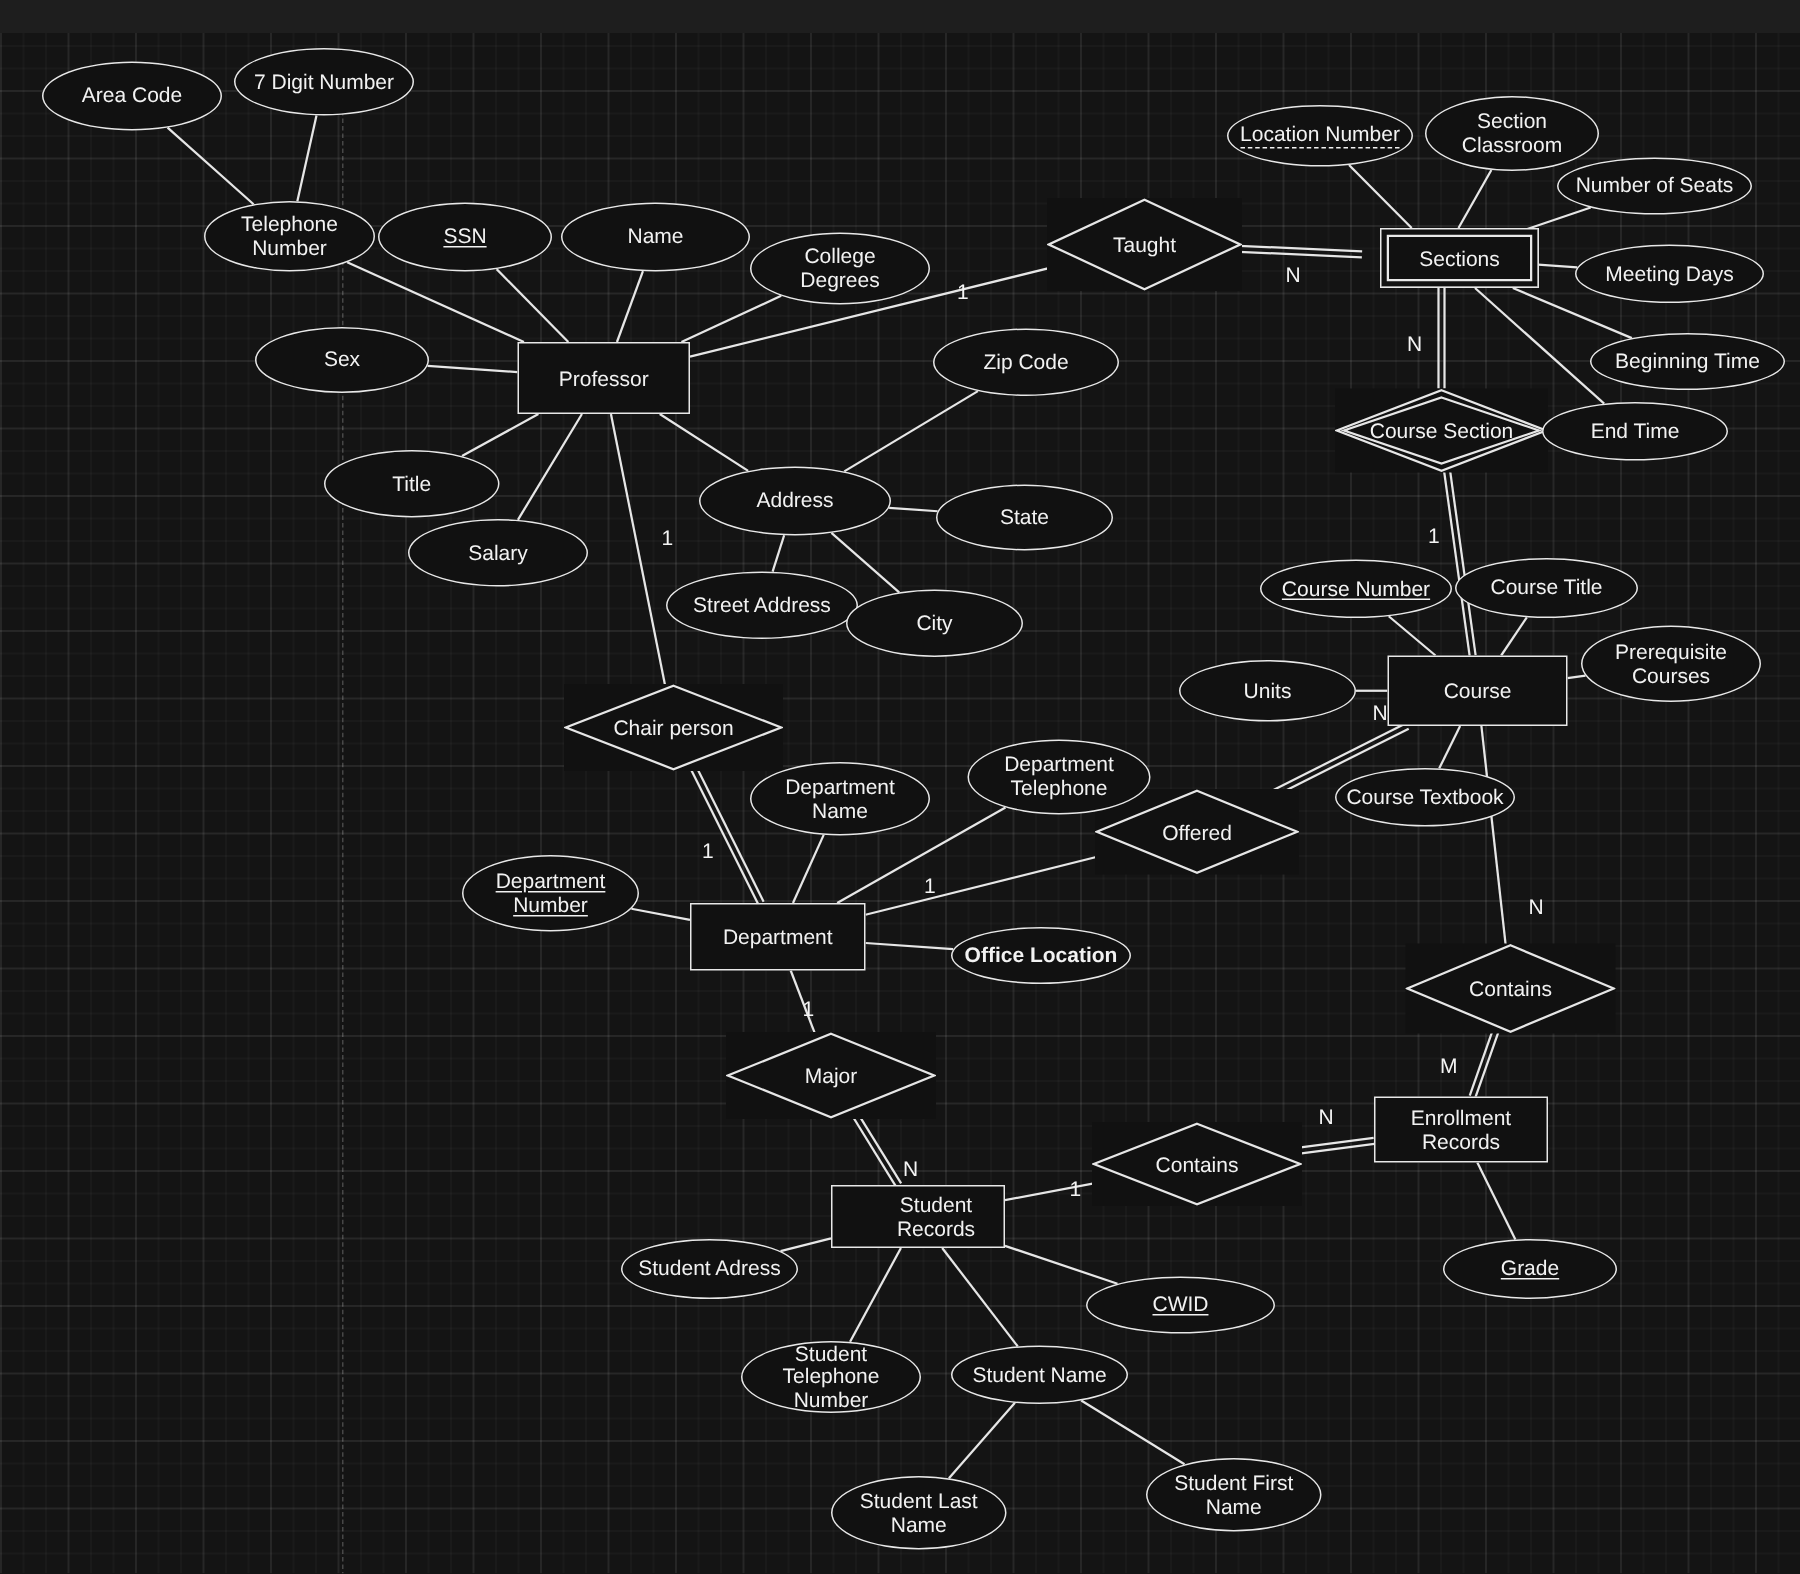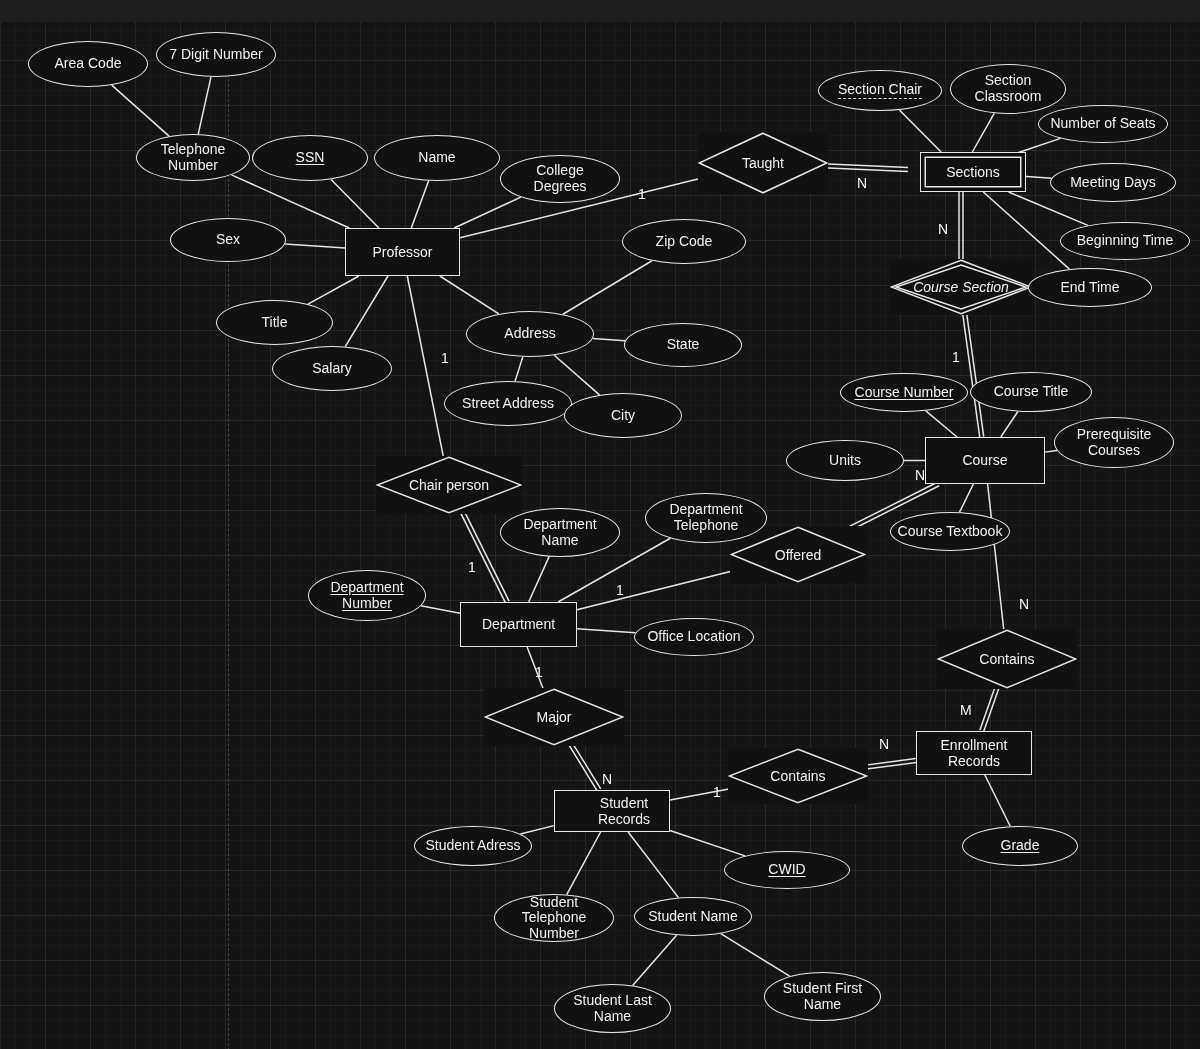--- a/index.html
+++ b/index.html
@@ -117,21 +117,21 @@
       <div class="node entity" style="left: 916px; top: 731px; width: 116px; height: 44px;">
         <span class="nlabel">Enrollment
 Records</span>
       </div>
       <div class="node diamond" style="left: 698px; top: 132px; width: 130px; height: 62px;">
         <svg class="dshape" viewBox="0 0 130 62" preserveAspectRatio="none">
           <polygon points="65,1.2 128.8,31 65,60.8 1.2,31" fill="#111" stroke="#e6e6e6" stroke-width="1.5"></polygon>
         </svg>
         <span class="nlabel dlabel">Taught</span>
       </div>
-      <div class="node diamond" style="left: 890px; top: 259px; width: 142px; height: 56px; font-style: italic;">
+      <div class="node diamond" style="left: 890px; top: 259px; width: 142px; height: 56px;">
         <svg class="dshape" viewBox="0 0 142 56" preserveAspectRatio="none">
           <polygon points="71,1.2 140.8,28 71,54.8 1.2,28" fill="#111" stroke="#e6e6e6" stroke-width="1.5"></polygon>
           <polygon points="71,6 136,28 71,50 6,28" fill="none" stroke="#e6e6e6" stroke-width="1.5"></polygon>
         </svg>
         <span class="nlabel dlabel">Course Section</span>
       </div>
       <div class="node diamond" style="left: 376px; top: 456px; width: 146px; height: 58px;">
         <svg class="dshape" viewBox="0 0 146 58" preserveAspectRatio="none">
           <polygon points="73,1.2 144.8,29 73,56.8 1.2,29" fill="#111" stroke="#e6e6e6" stroke-width="1.5"></polygon>
         </svg>
@@ -199,21 +199,21 @@
       <div class="node ellipse" style="left: 564px; top: 393px; width: 118px; height: 45px;">
         <span class="nlabel">City</span>
       </div>
       <div class="node ellipse" style="left: 624px; top: 323px; width: 118px; height: 44px;">
         <span class="nlabel">State</span>
       </div>
       <div class="node ellipse" style="left: 622px; top: 219px; width: 124px; height: 45px;">
         <span class="nlabel">Zip Code</span>
       </div>
       <div class="node ellipse" style="left: 818px; top: 70px; width: 124px; height: 41px;">
-        <span class="nlabel pkey">Section Chair</span>
+        <span class="nlabel pkey">Location Number</span>
       </div>
       <div class="node ellipse" style="left: 950px; top: 64px; width: 116px; height: 50px; justify-content: center;">
         <span class="nlabel">Section
 Classroom</span>
       </div>
       <div class="node ellipse" style="left: 1038px; top: 105px; width: 130px; height: 38px;">
         <span class="nlabel">Number of Seats</span>
       </div>
       <div class="node ellipse" style="left: 1050px; top: 163px; width: 126px; height: 39px;">
         <span class="nlabel">Meeting Days</span>
@@ -245,21 +245,21 @@
 Name</span>
       </div>
       <div class="node ellipse" style="left: 645px; top: 493px; width: 122px; height: 50px;">
         <span class="nlabel">Department
 Telephone</span>
       </div>
       <div class="node ellipse" style="left: 308px; top: 570px; width: 118px; height: 51px;">
         <span class="nlabel key">Department
 Number</span>
       </div>
-      <div class="node ellipse" style="left: 634px; top: 618px; width: 120px; height: 38px;">
+      <div class="node ellipse" style="left: 634px; top: 618px; width: 120px; height: 38px; font-weight: bold;">
         <span class="nlabel">Office Location</span>
       </div>
       <div class="node ellipse" style="left: 414px; top: 826px; width: 118px; height: 40px;">
         <span class="nlabel">Student Adress</span>
       </div>
       <div class="node ellipse" style="left: 724px; top: 851px; width: 126px; height: 38px;">
         <span class="nlabel key">CWID</span>
       </div>
       <div class="node ellipse" style="left: 494px; top: 894px; width: 120px; height: 48px;">
         <span class="nlabel">Student

